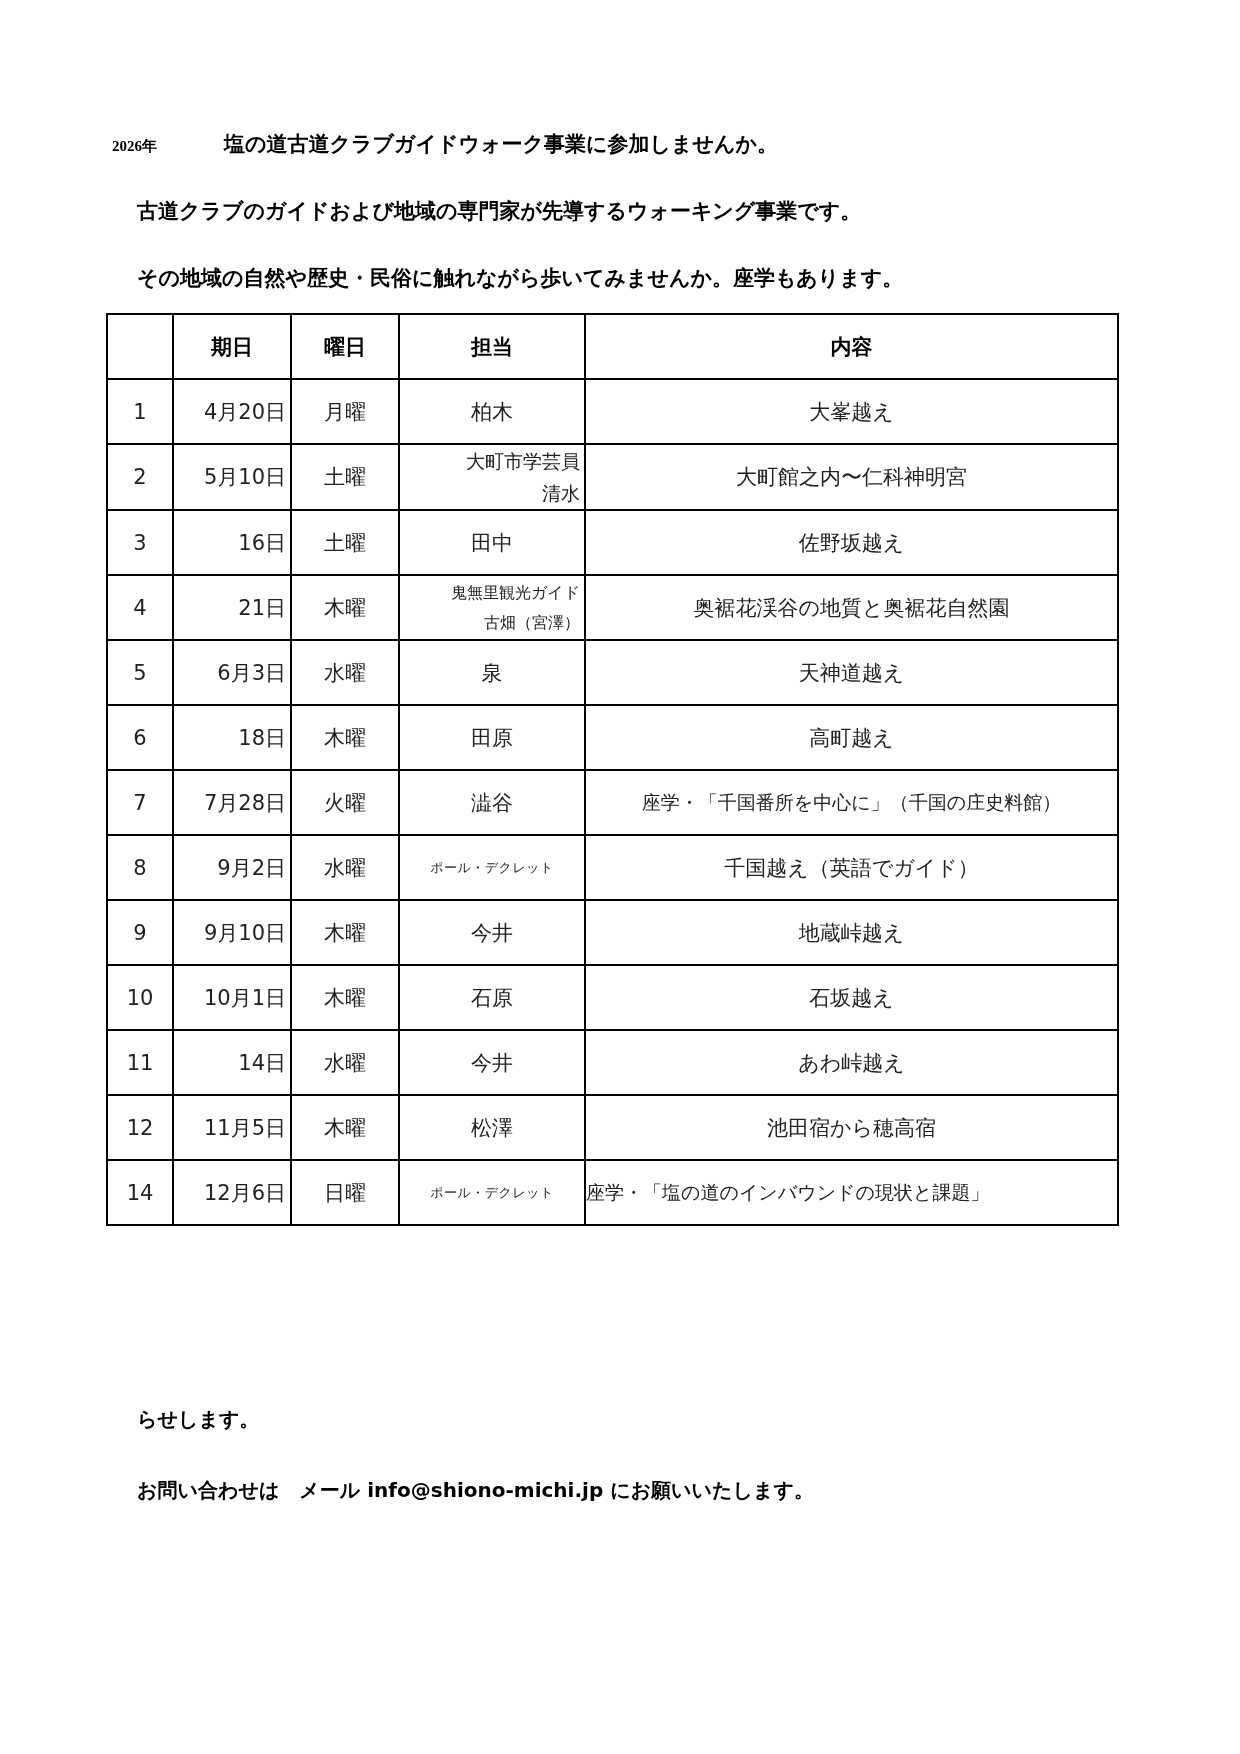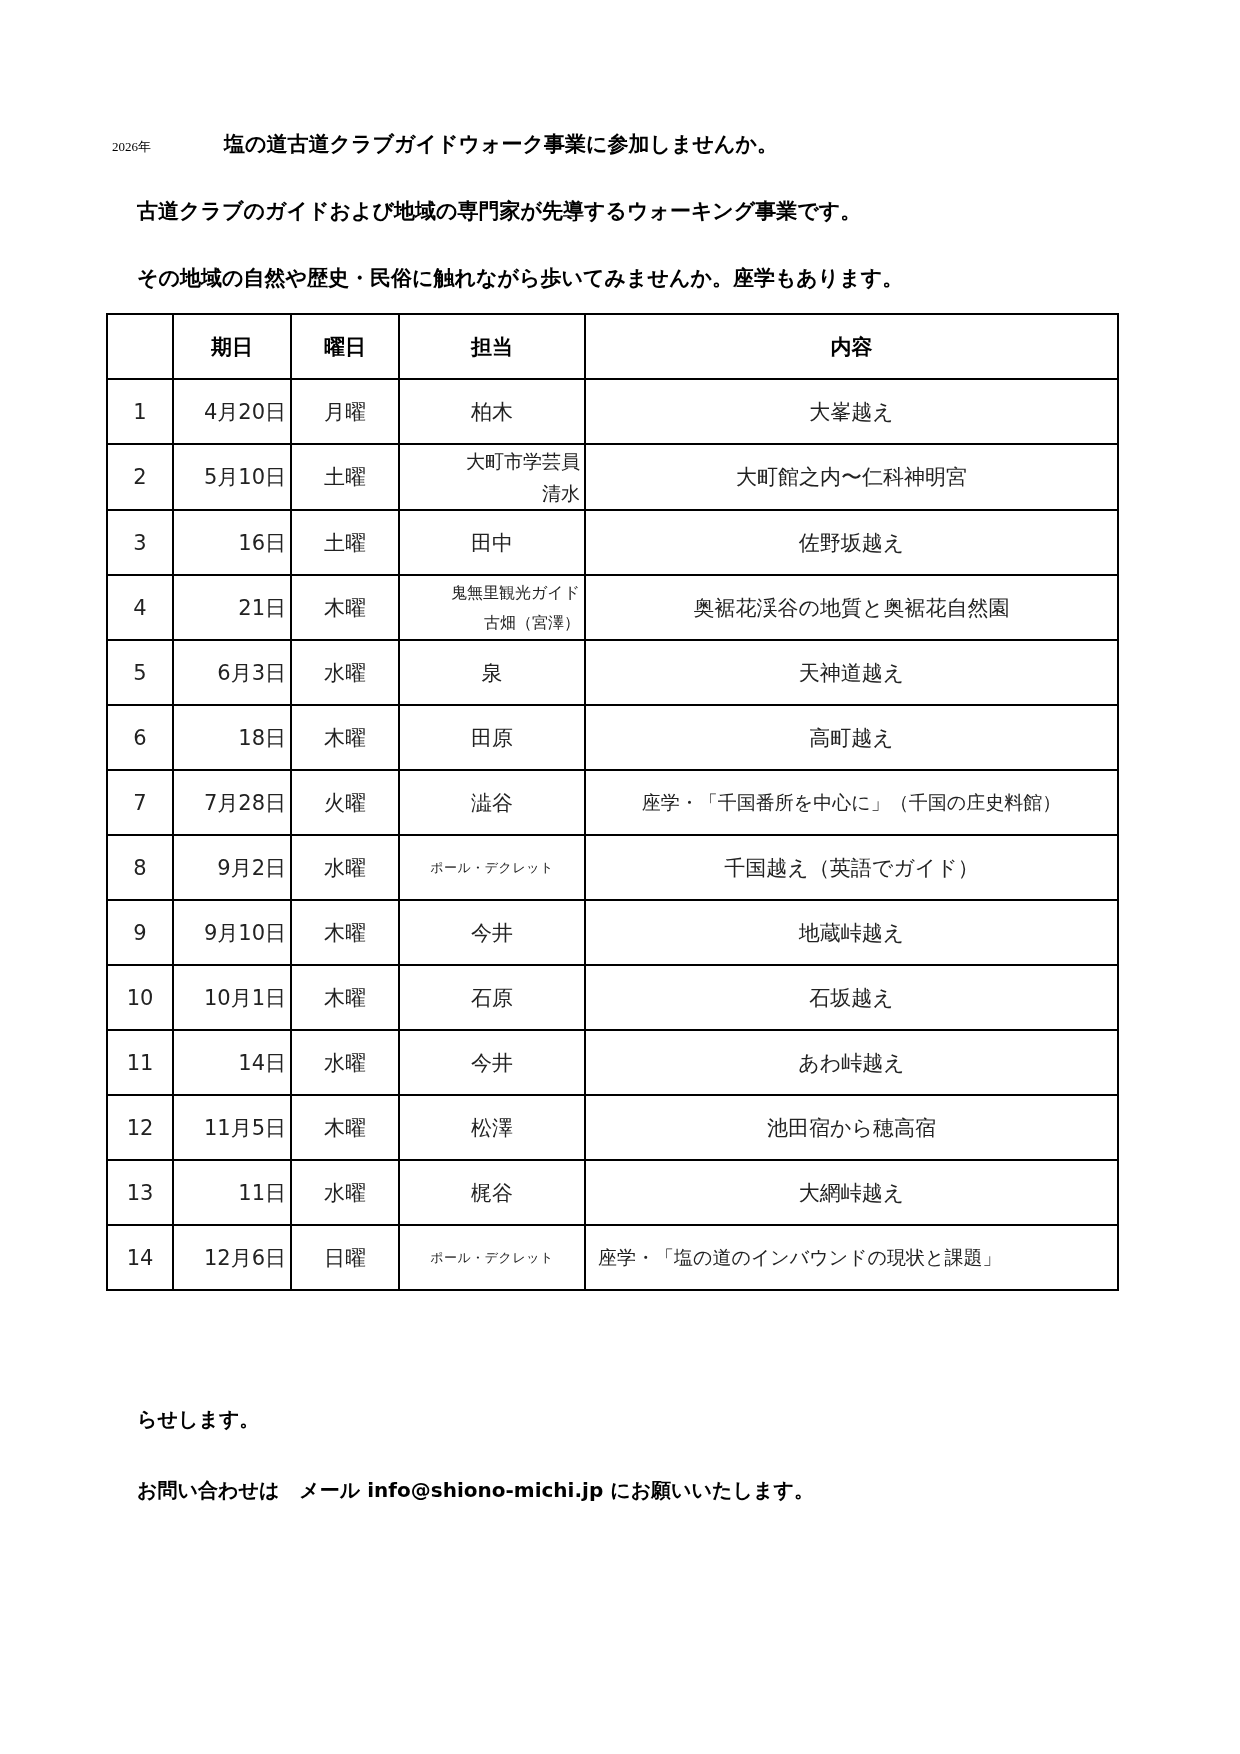--- a/index.html
+++ b/index.html
@@ -11,21 +11,21 @@
       width: 1240px;
       height: 1754px;
       position: relative;
       overflow: hidden;
       color: #000000;
       font-family: "DejaVu Sans", "Liberation Sans", sans-serif;
     }
     .page { position: absolute; left: 0; top: 0; width: 1240px; height: 1754px; }
     .line { position: absolute; white-space: nowrap; }
     .title-line { left: 112px; top: 130px; font-size: 21px; font-weight: bold; }
-    .title-line .year { font-family: "Liberation Serif", serif; font-weight: normal; font-size: 13px; display: inline-block; width: 112px; }
+    .title-line .year { font-family: "Liberation Serif", serif; font-weight: bold; font-size: 15px; display: inline-block; width: 112px; }
     .intro-1 { left: 137px; top: 197px; font-size: 21px; font-weight: bold; }
     .intro-2 { left: 137px; top: 264px; font-size: 21px; font-weight: bold; }
 
     table.schedule {
       position: absolute;
       left: 106px;
       top: 313px;
       width: 1011px;
       border-collapse: collapse;
       table-layout: fixed;
@@ -39,21 +39,21 @@
       vertical-align: middle;
       overflow: hidden;
       white-space: nowrap;
     }
     table.schedule th { font-weight: bold; font-size: 21px; }
     table.schedule td { font-weight: normal; color: #222; }
     table.schedule td.date { text-align: right; }
     table.schedule td.guide.small { font-size: 13px; letter-spacing: 0.5px; margin-left: 42px; }
     table.schedule td.guide.multi { font-size: 19px; line-height: 32px; white-space: normal; }
     table.schedule td.guide.multi.tiny { font-size: 16px; line-height: 30px; }
-    table.schedule td.content.left { text-align: left; padding-left: 12px; }
+    table.schedule td.content.left { text-align: left; padding-left: 0; }
     table.schedule td.content.tight { font-size: 19px; }
     .cell-line { display: block; text-align: right; }
 
     .fee-1 { left: 163px; top: 1336px; font-size: 20px; font-weight: bold; }
     .fee-2 { left: 137px; top: 1406px; font-size: 20px; font-weight: bold; }
     .contact { left: 137px; top: 1477px; font-size: 20px; font-weight: bold; }
     .contact .email { font-weight: bold; }
   </style>
 </head>
 <body>
@@ -168,27 +168,20 @@
         <td class="content">あわ峠越え</td>
       </tr>
       <tr>
         <td>12</td>
         <td class="date">11月5日</td>
         <td>木曜</td>
         <td class="guide">松澤</td>
         <td class="content">池田宿から穂高宿</td>
       </tr>
       <tr>
-        <td>13</td>
-        <td class="date">11日</td>
-        <td>水曜</td>
-        <td class="guide">梶谷</td>
-        <td class="content">大網峠越え</td>
-      </tr>
-      <tr>
         <td>14</td>
         <td class="date">12月6日</td>
         <td>日曜</td>
         <td class="guide small">ポール・デクレット</td>
         <td class="content left tight">座学・「塩の道のインバウンドの現状と課題」</td>
       </tr>
     </tbody>
   </table>
 
   <div class="line fee-2">らせします。</div>

